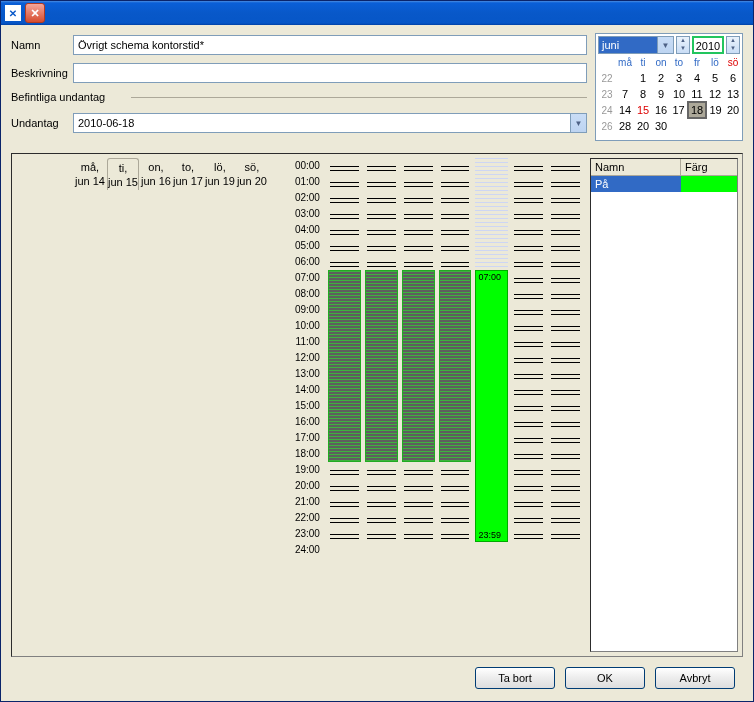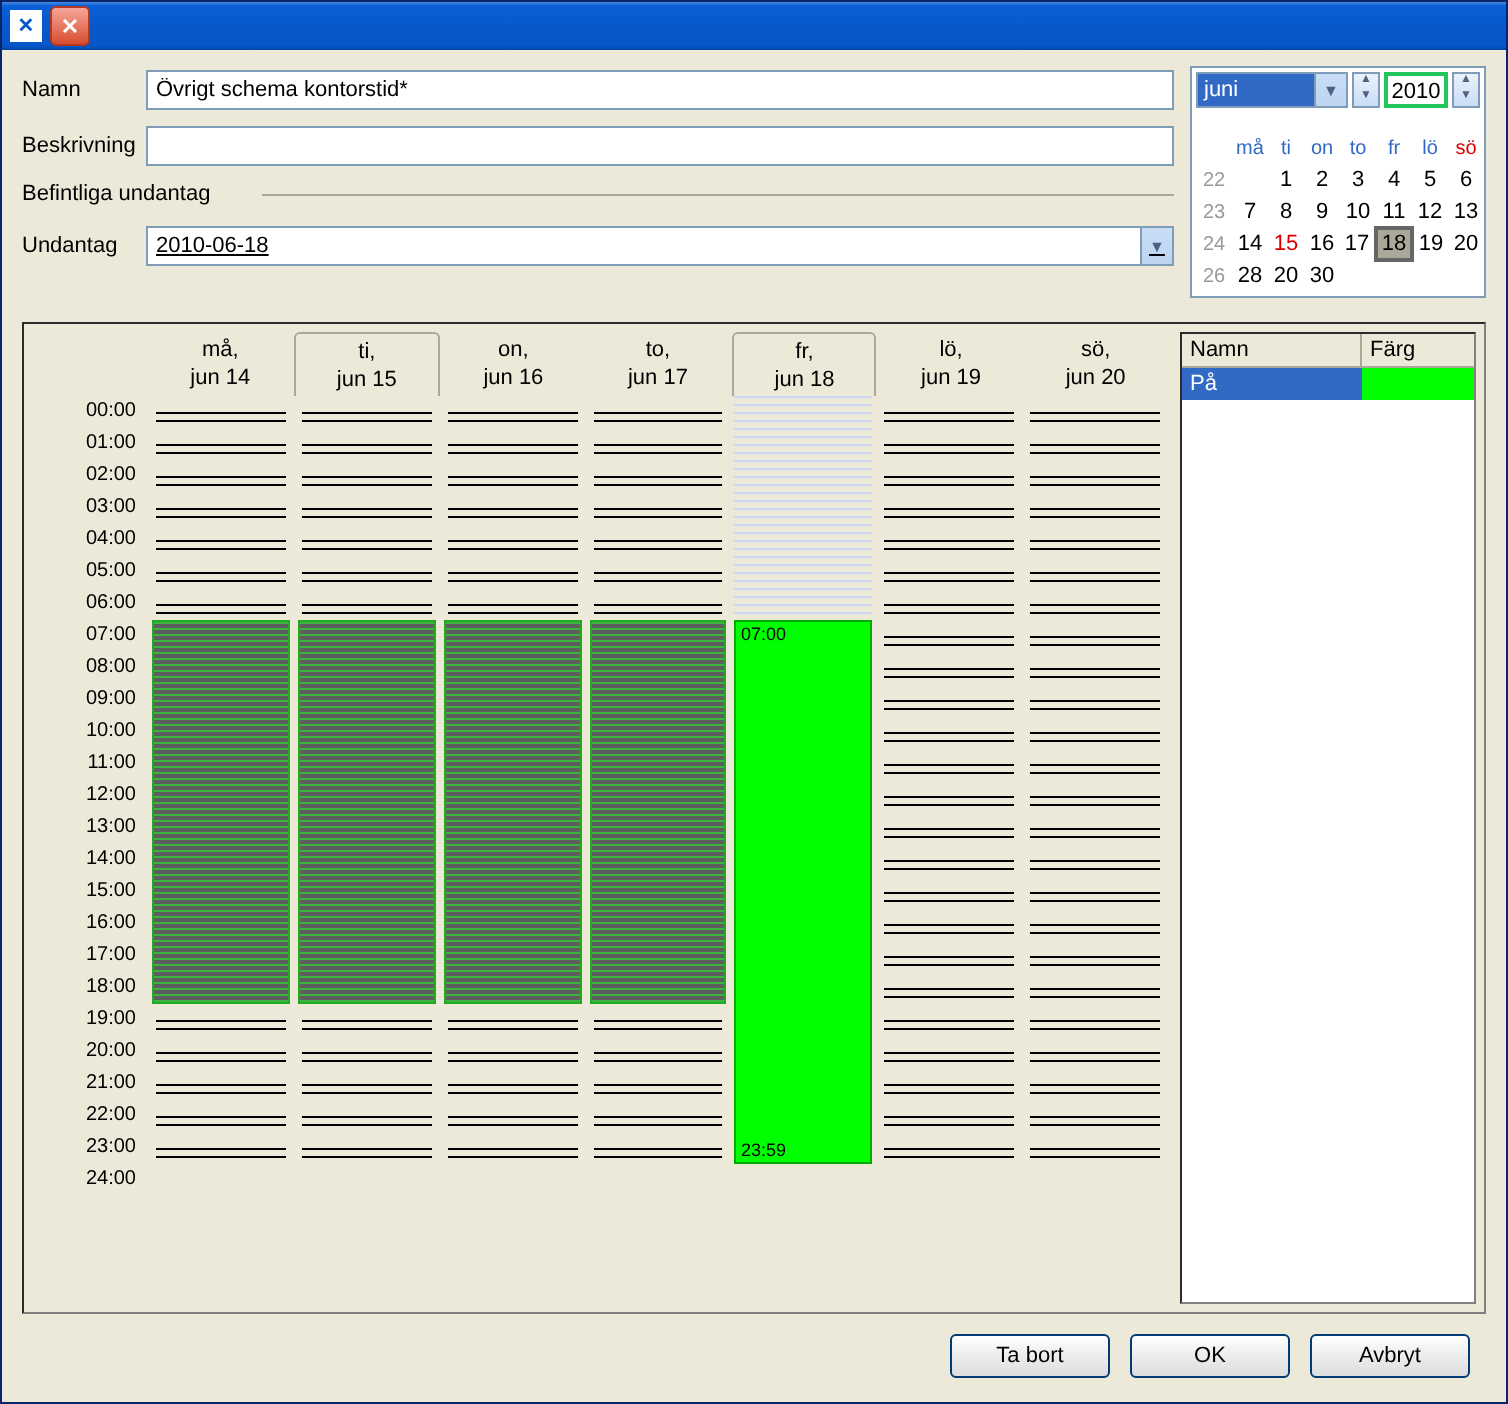--- a/index.html
+++ b/index.html
@@ -82,41 +82,40 @@
   }
   .dropdown {
     flex:1;
     height:20px;
     border:1px solid #7f9db9;
     background:#fff;
     display:flex;
     align-items:center;
     padding-left:4px;
     position:relative;
-    text-decoration:underline;
   }
   .dropdown-arrow {
     width:16px; height:100%;
     background:linear-gradient(to bottom,#c9ddf6,#bdd4f1);
     border-left:1px solid #7f9db9;
     display:flex; align-items:center; justify-content:center;
     margin-left:auto;
     color:#4d6185;
     font-size:8px;
   }
   
   .cal {
     width:148px;
     border:1px solid #7f9db9;
     background:#fff;
     font-size:11px;
     padding:2px;
     margin-top: -2px;
   }
-  .cal-hdr { display:flex; align-items:center; gap:2px; margin-bottom:12px;}
+  .cal-hdr { display:flex; align-items:center; gap:2px; margin-bottom:0;}
   .cal-month-dd {
     flex:1;
     border:1px solid #7f9db9;
     height:18px;
     background:#316ac5;
     color:#fff;
     display:flex; align-items:center;
     padding-left:3px;
     position:relative;
   }
@@ -159,21 +158,21 @@
   
   .schedule-panel {
     margin-top:12px;
     border:1px inset #808080;
     background:#ece9d8;
     padding:4px;
     flex:1;
     display:flex;
     overflow:hidden;
   }
-  .sched-left { flex:1; display:flex; flex-direction:column; }
+  .sched-left { flex:1; display:flex; }
   .day-headers { display:flex; padding-left:58px; height:32px; }
   .day-hdr {
     flex:1;
     text-align:center;
     font-size:11px;
     line-height:14px;
     padding-top:2px;
     margin:0 1px;
   }
   .day-hdr.tab {
@@ -370,21 +369,20 @@
       </div>
     </div>
 
     <div class="schedule-panel">
       <div class="sched-left">
         <div class="day-headers" id="day-headers">
             <div class="day-hdr">må,<br>jun 14</div>
             <div class="day-hdr tab">ti,<br>jun 15</div>
             <div class="day-hdr">on,<br>jun 16</div>
             <div class="day-hdr">to,<br>jun 17</div>
-            <div class="day-hdr tab">fr,<br>jun 18</div>
             <div class="day-hdr">lö,<br>jun 19</div>
             <div class="day-hdr">sö,<br>jun 20</div>
           </div>
         <div class="grid-body">
           <div class="time-col" id="time-col">
               <div>00:00</div>
               <div>01:00</div>
               <div>02:00</div>
               <div>03:00</div>
               <div>04:00</div>

